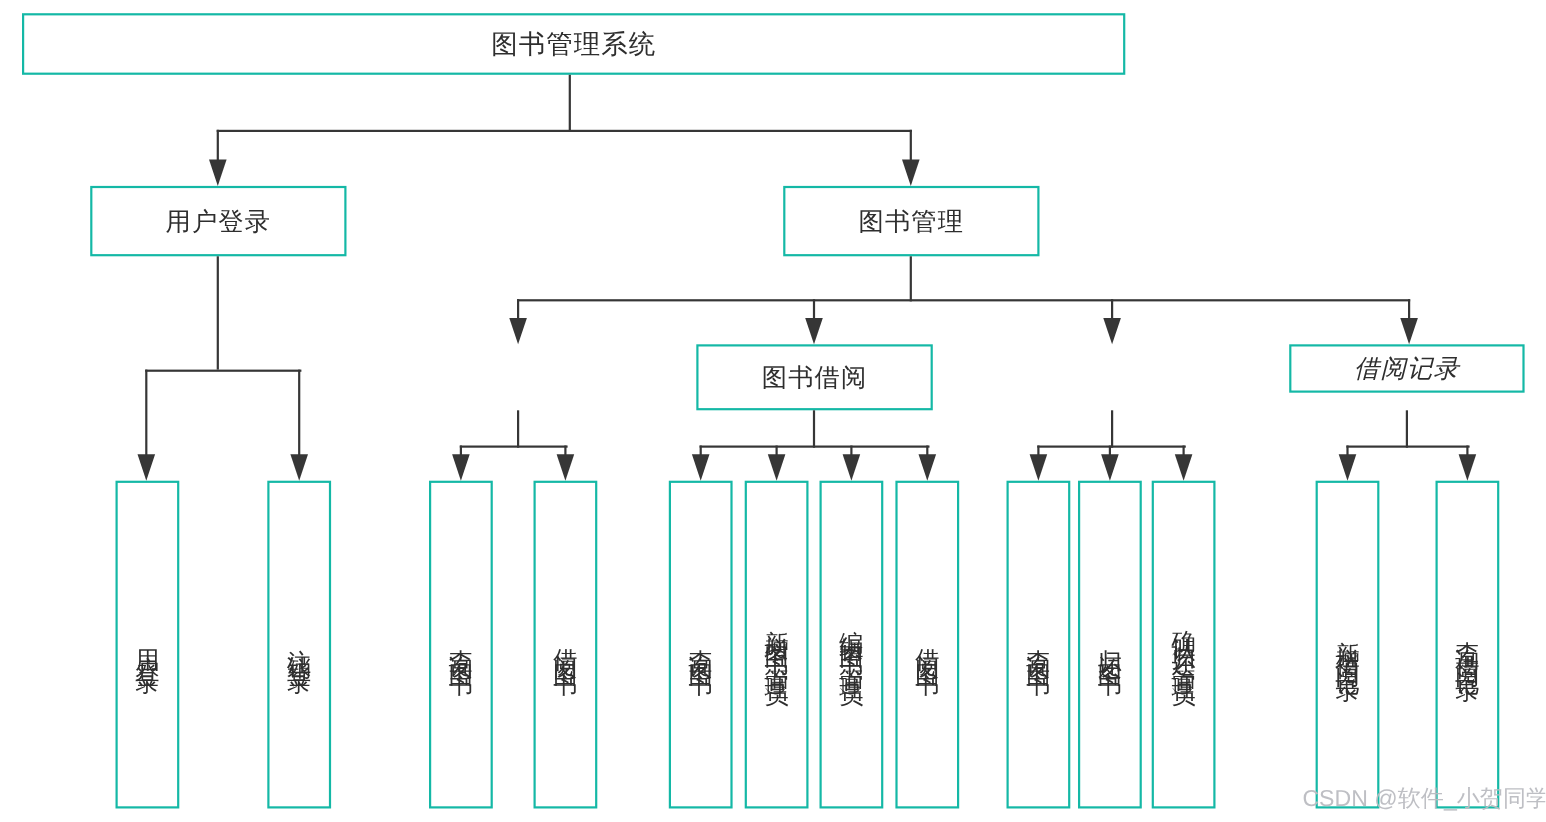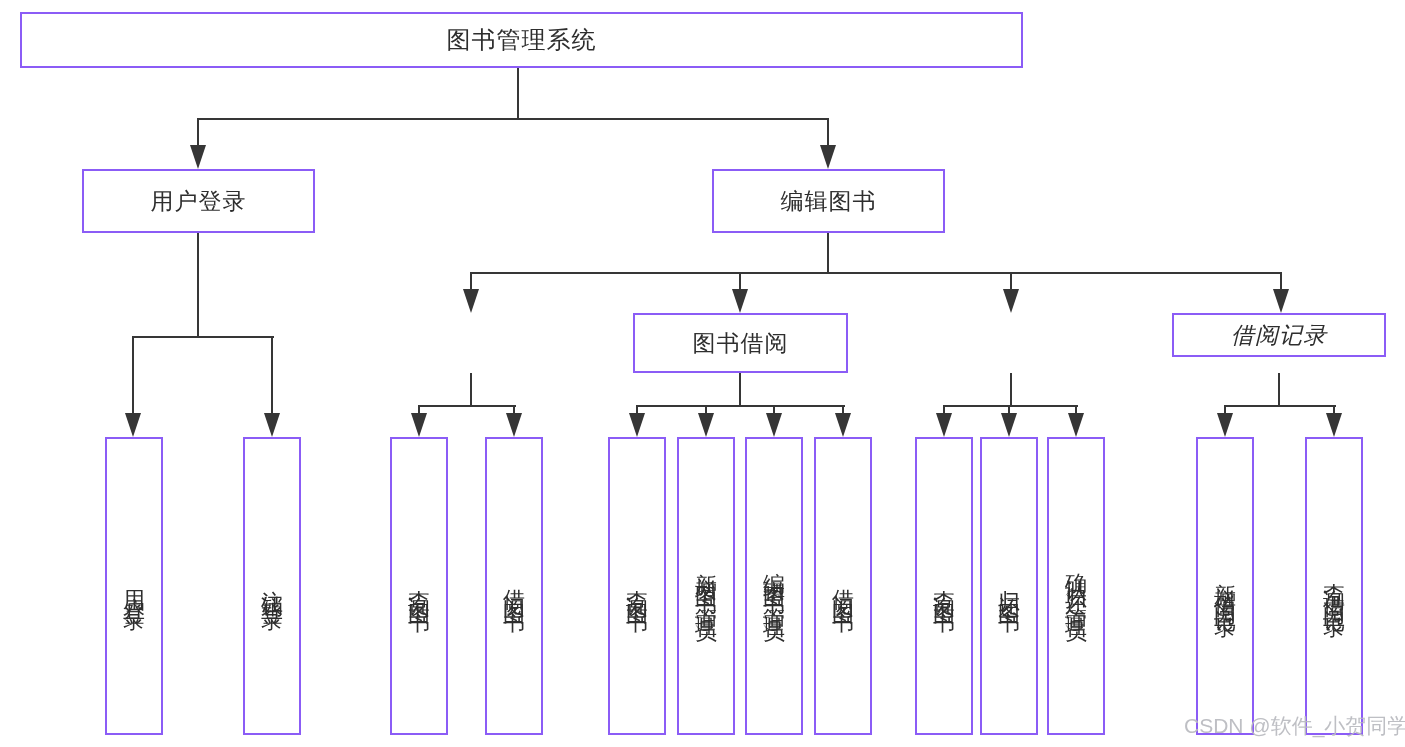--- a/index.html
+++ b/index.html
@@ -1,21 +1,21 @@
 <!DOCTYPE html>
 <html><head>
 <meta charset="utf-8">
 <style>
   html,body{margin:0;padding:0;background:#ffffff;}
   #canvas{
     position:relative;width:1405px;height:747px;background:#ffffff;overflow:hidden;
     font-family:"Liberation Sans","DejaVu Sans",sans-serif;
   }
   .box{
-    position:absolute;background:#ffffff;border:2px solid #8b5cf6;box-sizing:border-box;
+    position:absolute;background:#ffffff;border:2px solid #14b8a6;box-sizing:border-box;
     display:flex;align-items:center;justify-content:center;color:#2e2e2e;
   }
   .hbox{font-size:23px;letter-spacing:1px;}
   #root{left:20px;top:12px;width:1003px;height:56px;font-size:24px;}
   #n1{left:82px;top:169px;width:233px;height:64px;}
   #n2{left:712px;top:169px;width:233px;height:64px;}
   #m1{left:363px;top:313px;width:217px;height:60px;}
   #m2{left:633px;top:313px;width:215px;height:60px;text-align:center;}
   #m3{left:903px;top:313px;width:216px;height:60px;}
   #m4{left:1172px;top:313px;width:214px;height:44px;font-style:italic;}
@@ -37,21 +37,21 @@
     font-size:21px;color:rgba(186,188,193,0.95);white-space:nowrap;
   }
 </style>
 </head>
 <body>
 
 <div id="canvas">
 
   <div class="box hbox" id="root">图书管理系统</div>
   <div class="box hbox" id="n1">用户登录</div>
-  <div class="box hbox" id="n2">编辑图书</div>
+  <div class="box hbox" id="n2">图书管理</div>
 
   <div class="box hbox" id="m2">图书借阅</div>
   <div class="box hbox" id="m4">借阅记录</div>
 
   <div class="box leaf" id="l1">用户登录</div>
   <div class="box leaf" id="l2">注销登录</div>
   <div class="box leaf" id="l3">查询图书</div>
   <div class="box leaf" id="l4">借阅图书</div>
   <div class="box leaf" id="l5">查询图书</div>
   <div class="box leaf" id="l6">新增图书（管理员）</div>

